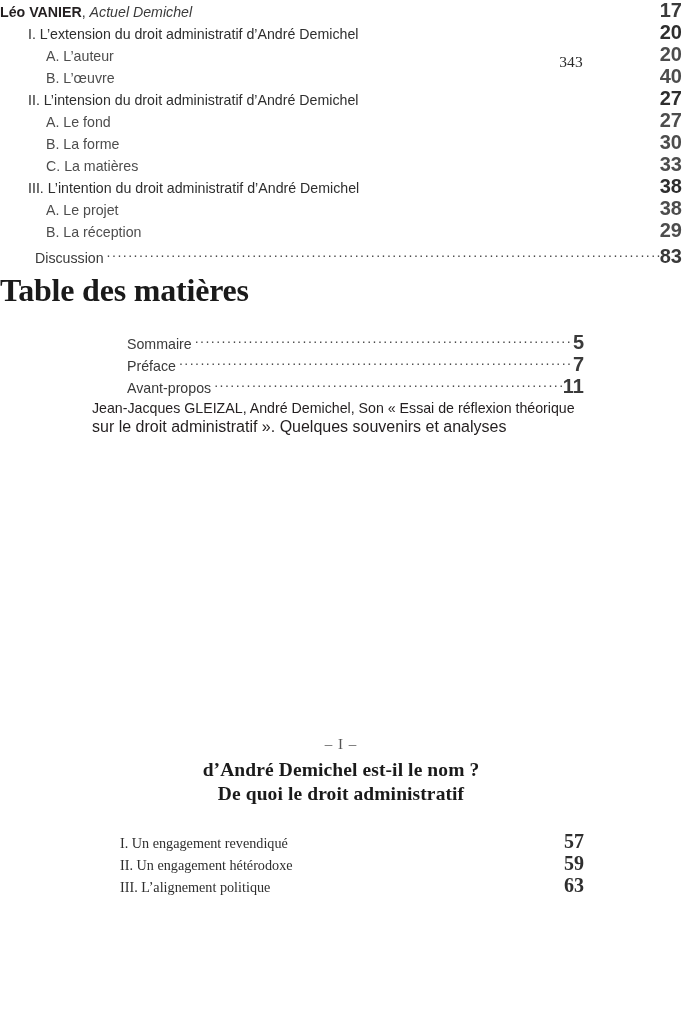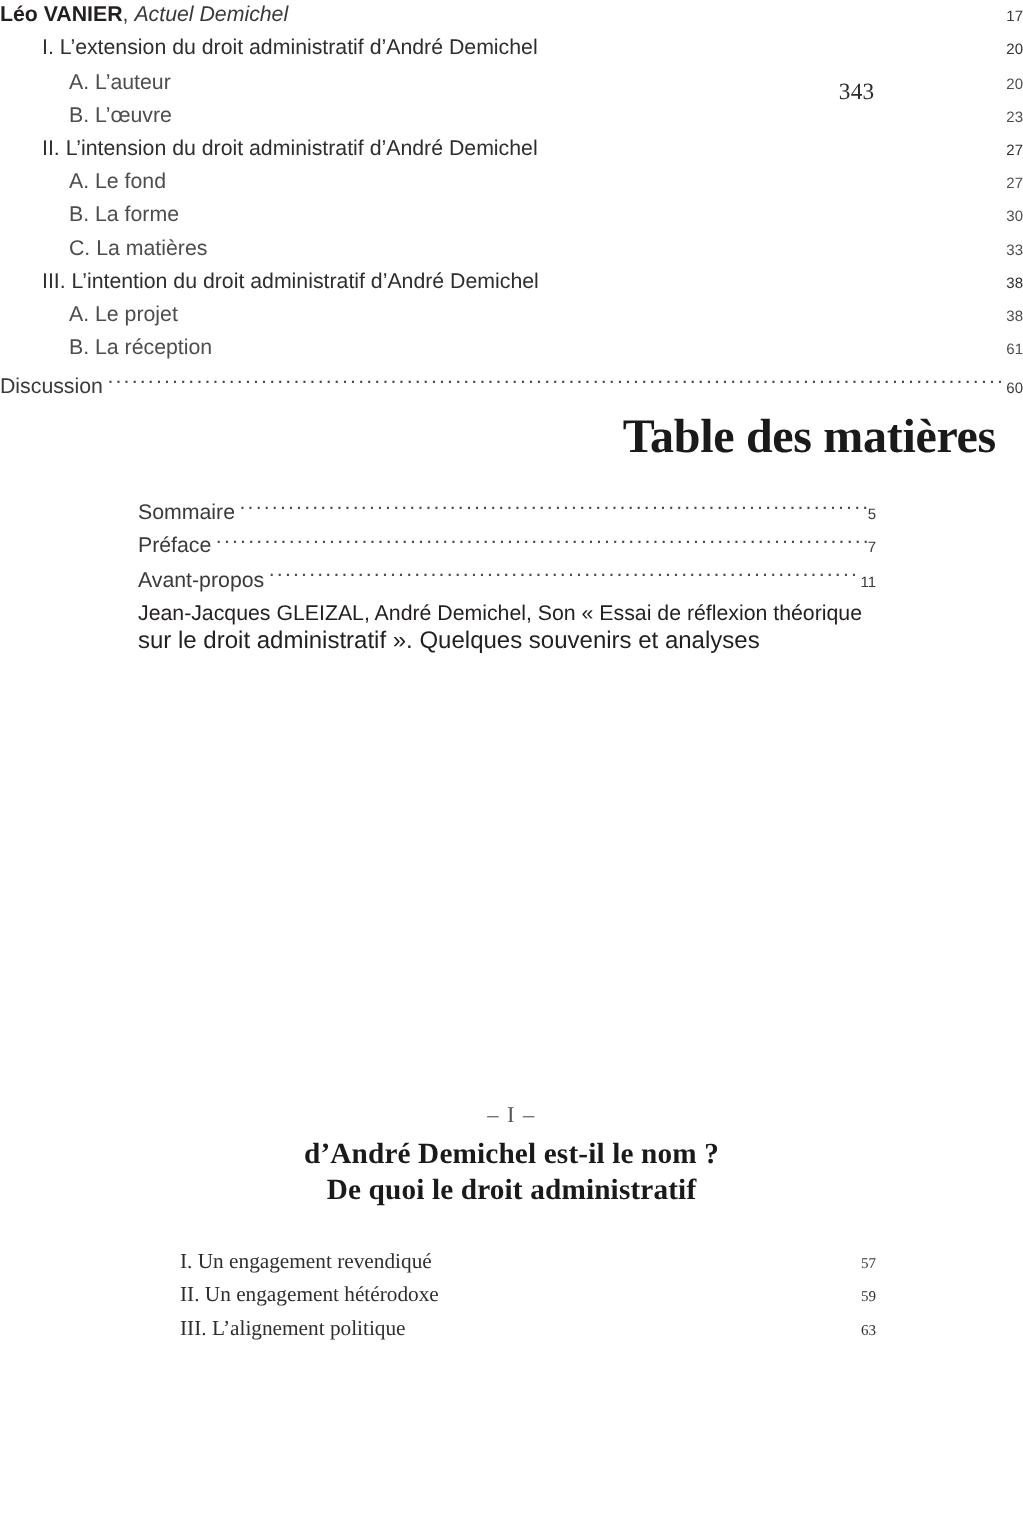--- a/index.html
+++ b/index.html
@@ -27,21 +27,21 @@
     color: #2b2b2b;
     letter-spacing: 0.2px;
   }
 
   
   .toc-title {
     position: absolute;
     top: 272px;
     left: 0;
     width: 664px;
-    text-align: right;
+    text-align: left;
     font-family: "Liberation Serif", serif;
     font-weight: bold;
     font-size: 32px;
     letter-spacing: -0.2px;
     color: #1a1a1a;
   }
 
   
   .toc {
     position: absolute;
@@ -52,21 +52,21 @@
 
   .row {
     position: relative;
     display: flex;
     align-items: baseline;
     font-size: 14.2px;
     line-height: 20px;
     color: #3a3a3a;
     white-space: nowrap;
   }
-  .row.lead .label { padding-right: 3px; }
+  .row.lead .label { padding-right: 3px; padding-left: 35px; }
 
   .label { flex: 0 0 auto; }
   .label .bold { font-weight: bold; color: #231f20; }
   .label .ital { font-style: italic; }
 
   
   .leader {
     flex: 1 1 auto;
     position: relative;
     overflow: hidden;
@@ -78,22 +78,23 @@
     font-size: 14.2px;
     color: #4a4a4a;
     position: absolute;
     left: 0;
     bottom: 0.06em;
     white-space: nowrap;
   }
   .pageno {
     flex: 0 0 auto;
     text-align: right;
-    font-size: 10px;
+    font-size: 20px;
     color: #3a3a3a;
+    font-weight: bold;
   }
   .row.lead .pageno { min-width: 0; }
   .row.plain .pageno { width: 26px; }
 
   
   .ind0 { margin-left: 0; }
   .ind1 { margin-left: 28px; }
   .ind2 { margin-left: 46px; }
 
   .row.level1 .label, .row.level1 .pageno { color: #2e2e2e; }
@@ -187,21 +188,21 @@
       <span class="pageno">20</span>
     </div>
     <div class="row plain level2 ind2">
       <span class="label">A. L’auteur</span>
       <span class="leader" style="visibility:hidden"></span>
       <span class="pageno">20</span>
     </div>
     <div class="row plain level2 ind2">
       <span class="label">B. L’œuvre</span>
       <span class="leader" style="visibility:hidden"></span>
-      <span class="pageno">23</span>
+      <span class="pageno">40</span>
     </div>
     <div class="row plain level1 ind1">
       <span class="label">II. L’intension du droit administratif d’André Demichel</span>
       <span class="leader" style="visibility:hidden"></span>
       <span class="pageno">27</span>
     </div>
     <div class="row plain level2 ind2">
       <span class="label">A. Le fond</span>
       <span class="leader" style="visibility:hidden"></span>
       <span class="pageno">27</span>
@@ -222,27 +223,27 @@
       <span class="pageno">38</span>
     </div>
     <div class="row plain level2 ind2">
       <span class="label">A. Le projet</span>
       <span class="leader" style="visibility:hidden"></span>
       <span class="pageno">38</span>
     </div>
     <div class="row plain level2 ind2">
       <span class="label">B. La réception</span>
       <span class="leader" style="visibility:hidden"></span>
-      <span class="pageno">61</span>
+      <span class="pageno">29</span>
     </div>
 
     <div class="row lead ind0" style="margin-top:4px">
       <span class="label">Discussion </span>
       <span class="leader"></span>
-      <span class="pageno">60</span>
+      <span class="pageno">83</span>
     </div>
 
   </div>
 
   <div class="part part-num">– I –</div>
   <div class="part part-title">
     <div>d’André Demichel est-il le nom ?</div>
     <div>De quoi le droit administratif</div>
   </div>
 

